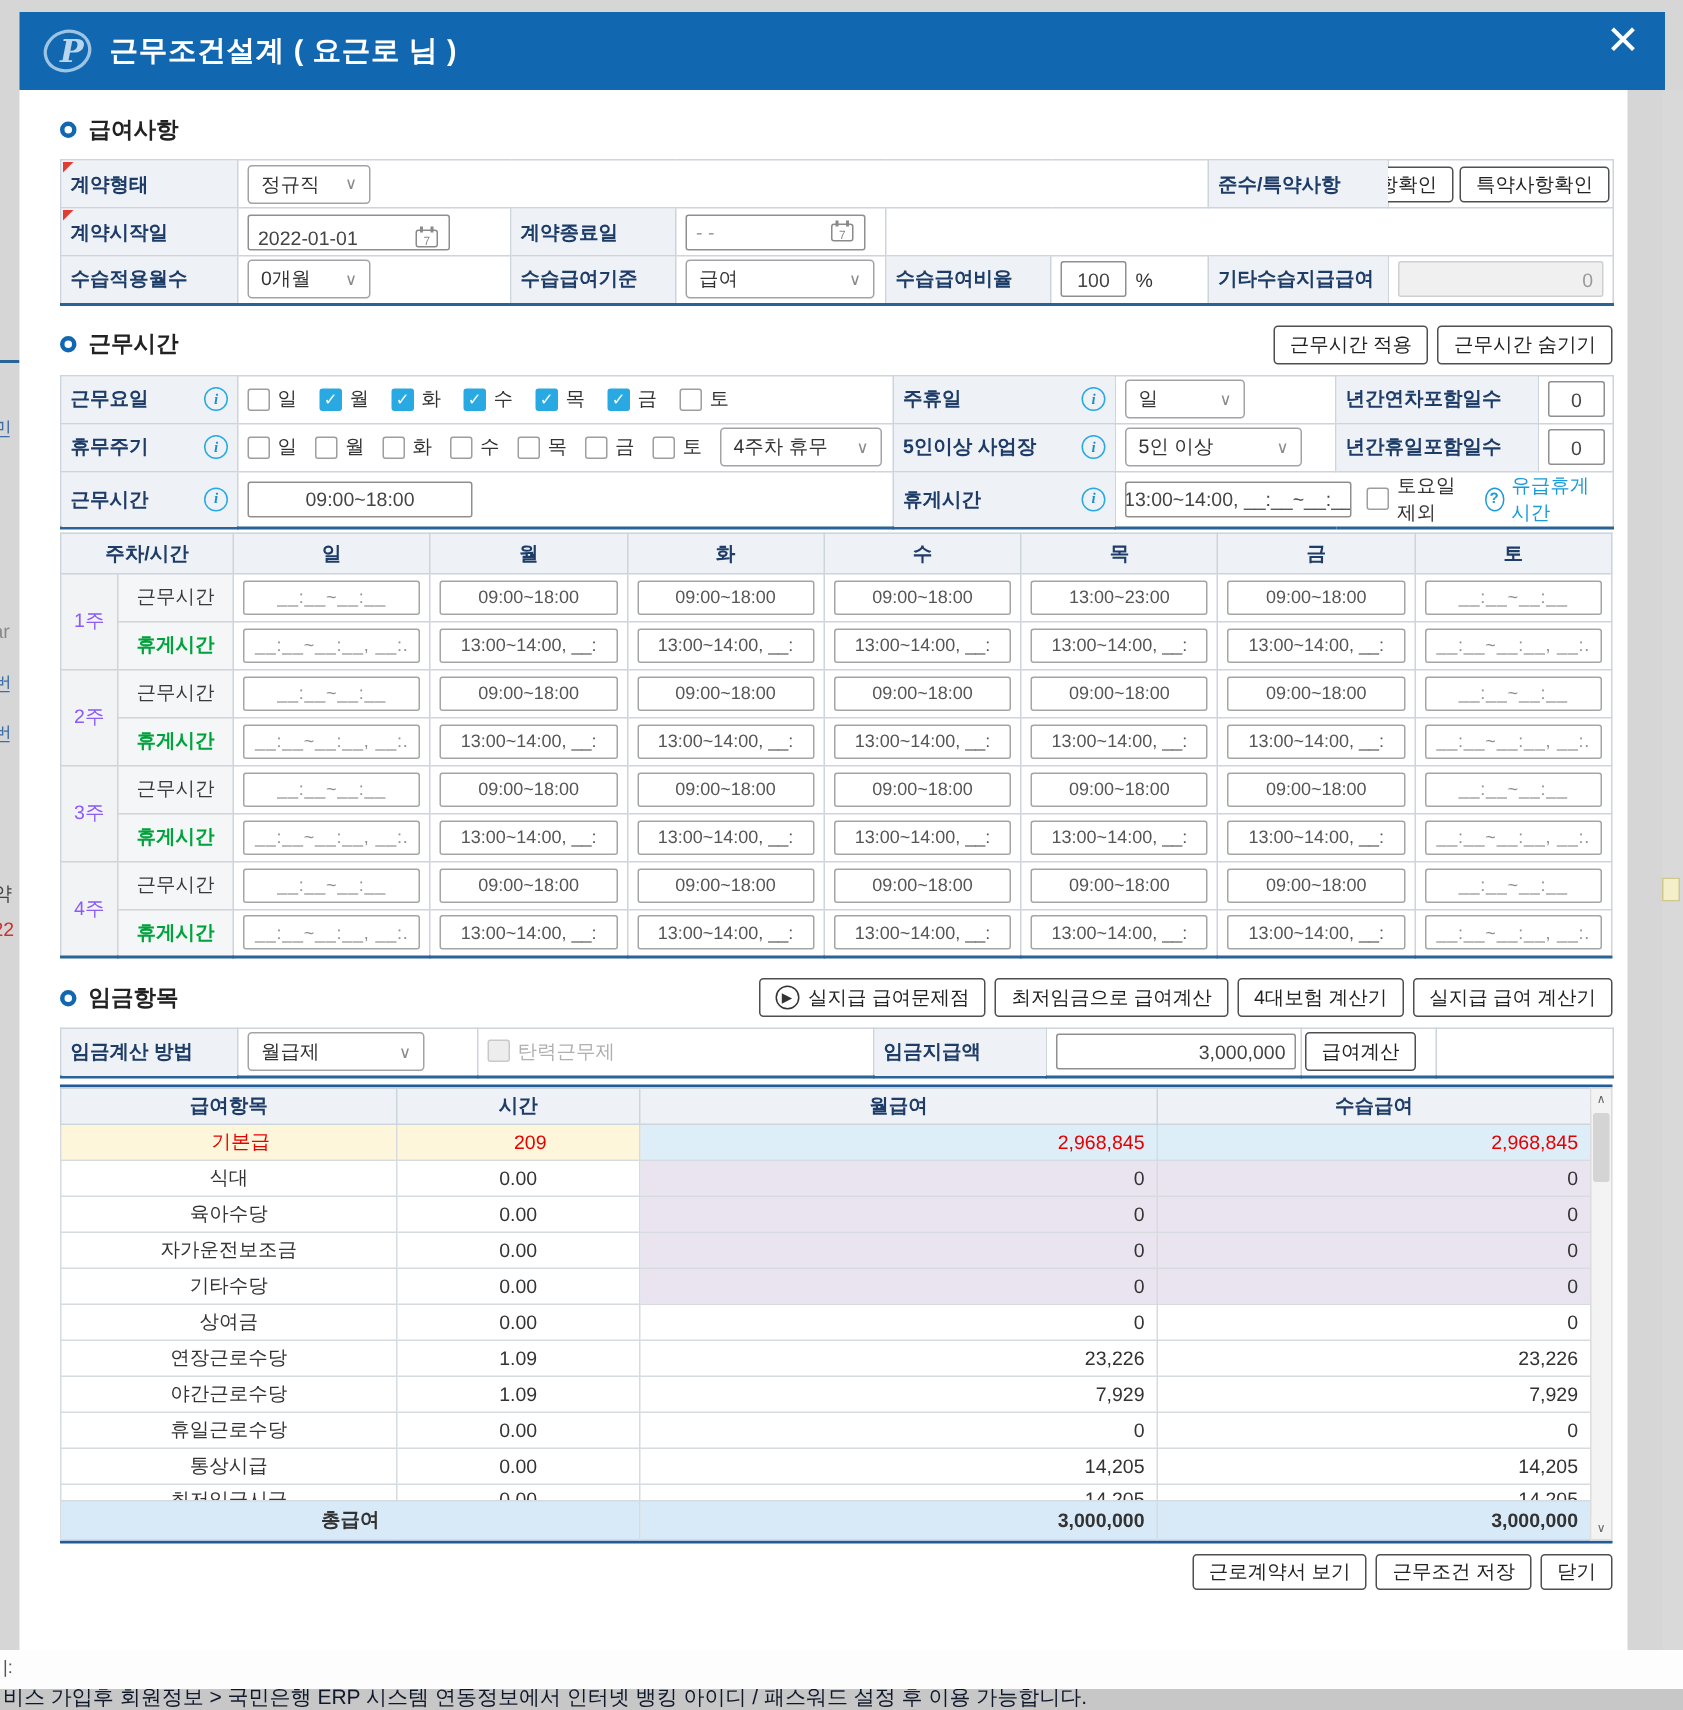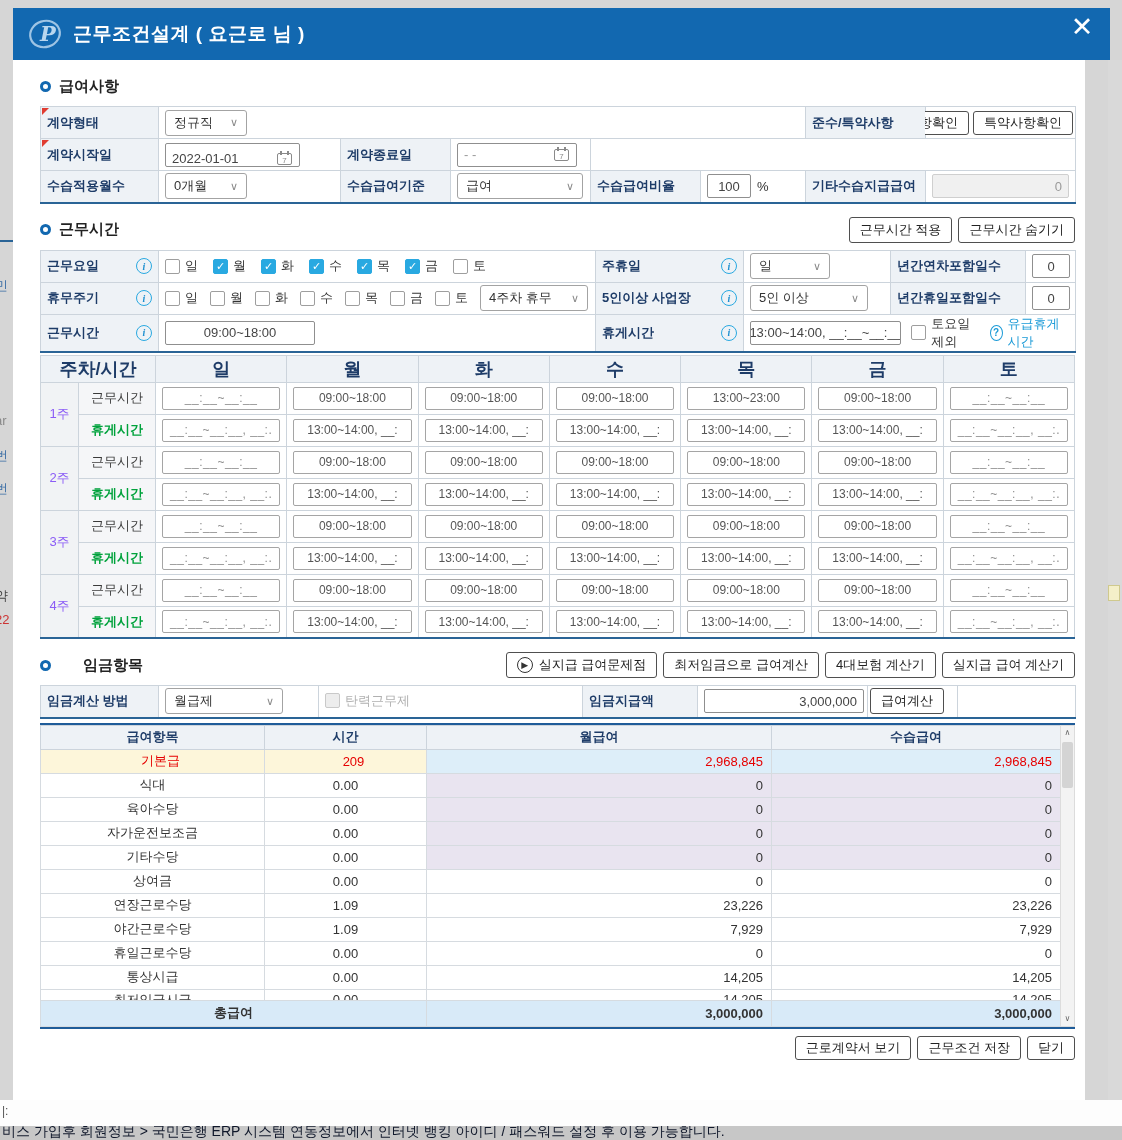--- a/index.html
+++ b/index.html
@@ -60,21 +60,21 @@
     border-top:1px solid #34679a; border-bottom:2px solid #2a6496; }
   table.ftab td { border:1px solid #ccd4dc; height:32px; font-size:13px; padding:0 6px; vertical-align:middle; }
   table.ftab td.lbl { background:#eef2f6; color:#1e3c68; font-weight:600; position:relative; }
   table.ftab td.lbl .req { position:absolute; left:1px; top:1px; width:0; height:0;
     border-top:7px solid #e03c31; border-right:7px solid transparent; }
   .cellflex { display:flex; align-items:center; gap:8px; }
 
   
   table.wtab { border-collapse:collapse; table-layout:fixed; width:1035px;
     border-top:1px solid #34679a; border-bottom:2px solid #2a6496; margin-top:2px; }
-  table.wtab th { background:#eef2f6; color:#1e3c68; font-weight:600; font-size:18px;
+  table.wtab th { background:#eef2f6; color:#1e3c68; font-weight:600; font-size:13px;
     border:1px solid #ccd4dc; height:27px; }
   table.wtab td { border:1px solid #ccd4dc; height:32px; font-size:13px; text-align:center; vertical-align:middle; }
   table.wtab td.wk { background:#f1f3f5; color:#8b5cf6;text-align:center; }
   table.wtab td.tlbl { background:#f5f6f8; color:#3a3a3a; }
   table.wtab td.tlbl.green { color:#00a23c; font-weight:bold; }
   .tin { margin:0 auto; width:calc(100% - 12px); height:23px; border:1px solid #a5a5a5; border-radius:2px;
     background:#fff; font-size:12px; color:#555; display:flex; align-items:center; justify-content:center;
     overflow:hidden; white-space:nowrap; }
   .tin.ph { color:#8f8f8f; letter-spacing:0.5px; }
 
@@ -623,21 +623,21 @@
             <td>
               <div class="tin">13:00~14:00, __:</div>
             </td>
             <td>
               <div class="tin ph">__:__~__:__, __:.</div>
             </td>
           </tr>
         </tbody>
     </table>
 
-    <div class="sec-head" style="margin-top:14px;gap:24px;">
+    <div class="sec-head" style="margin-top:14px;">
       <span class="bullet"></span>
       <span class="sec-title">임금항목</span>
       <span class="grow"></span>
       <div class="wage-btns">
         <button class="btn">
           <span class="play-ic">▶</span>
           <span>실지급 급여문제점</span>
         </button>
         <button class="btn">최저임금으로 급여계산</button>
         <button class="btn">4대보험 계산기</button>

